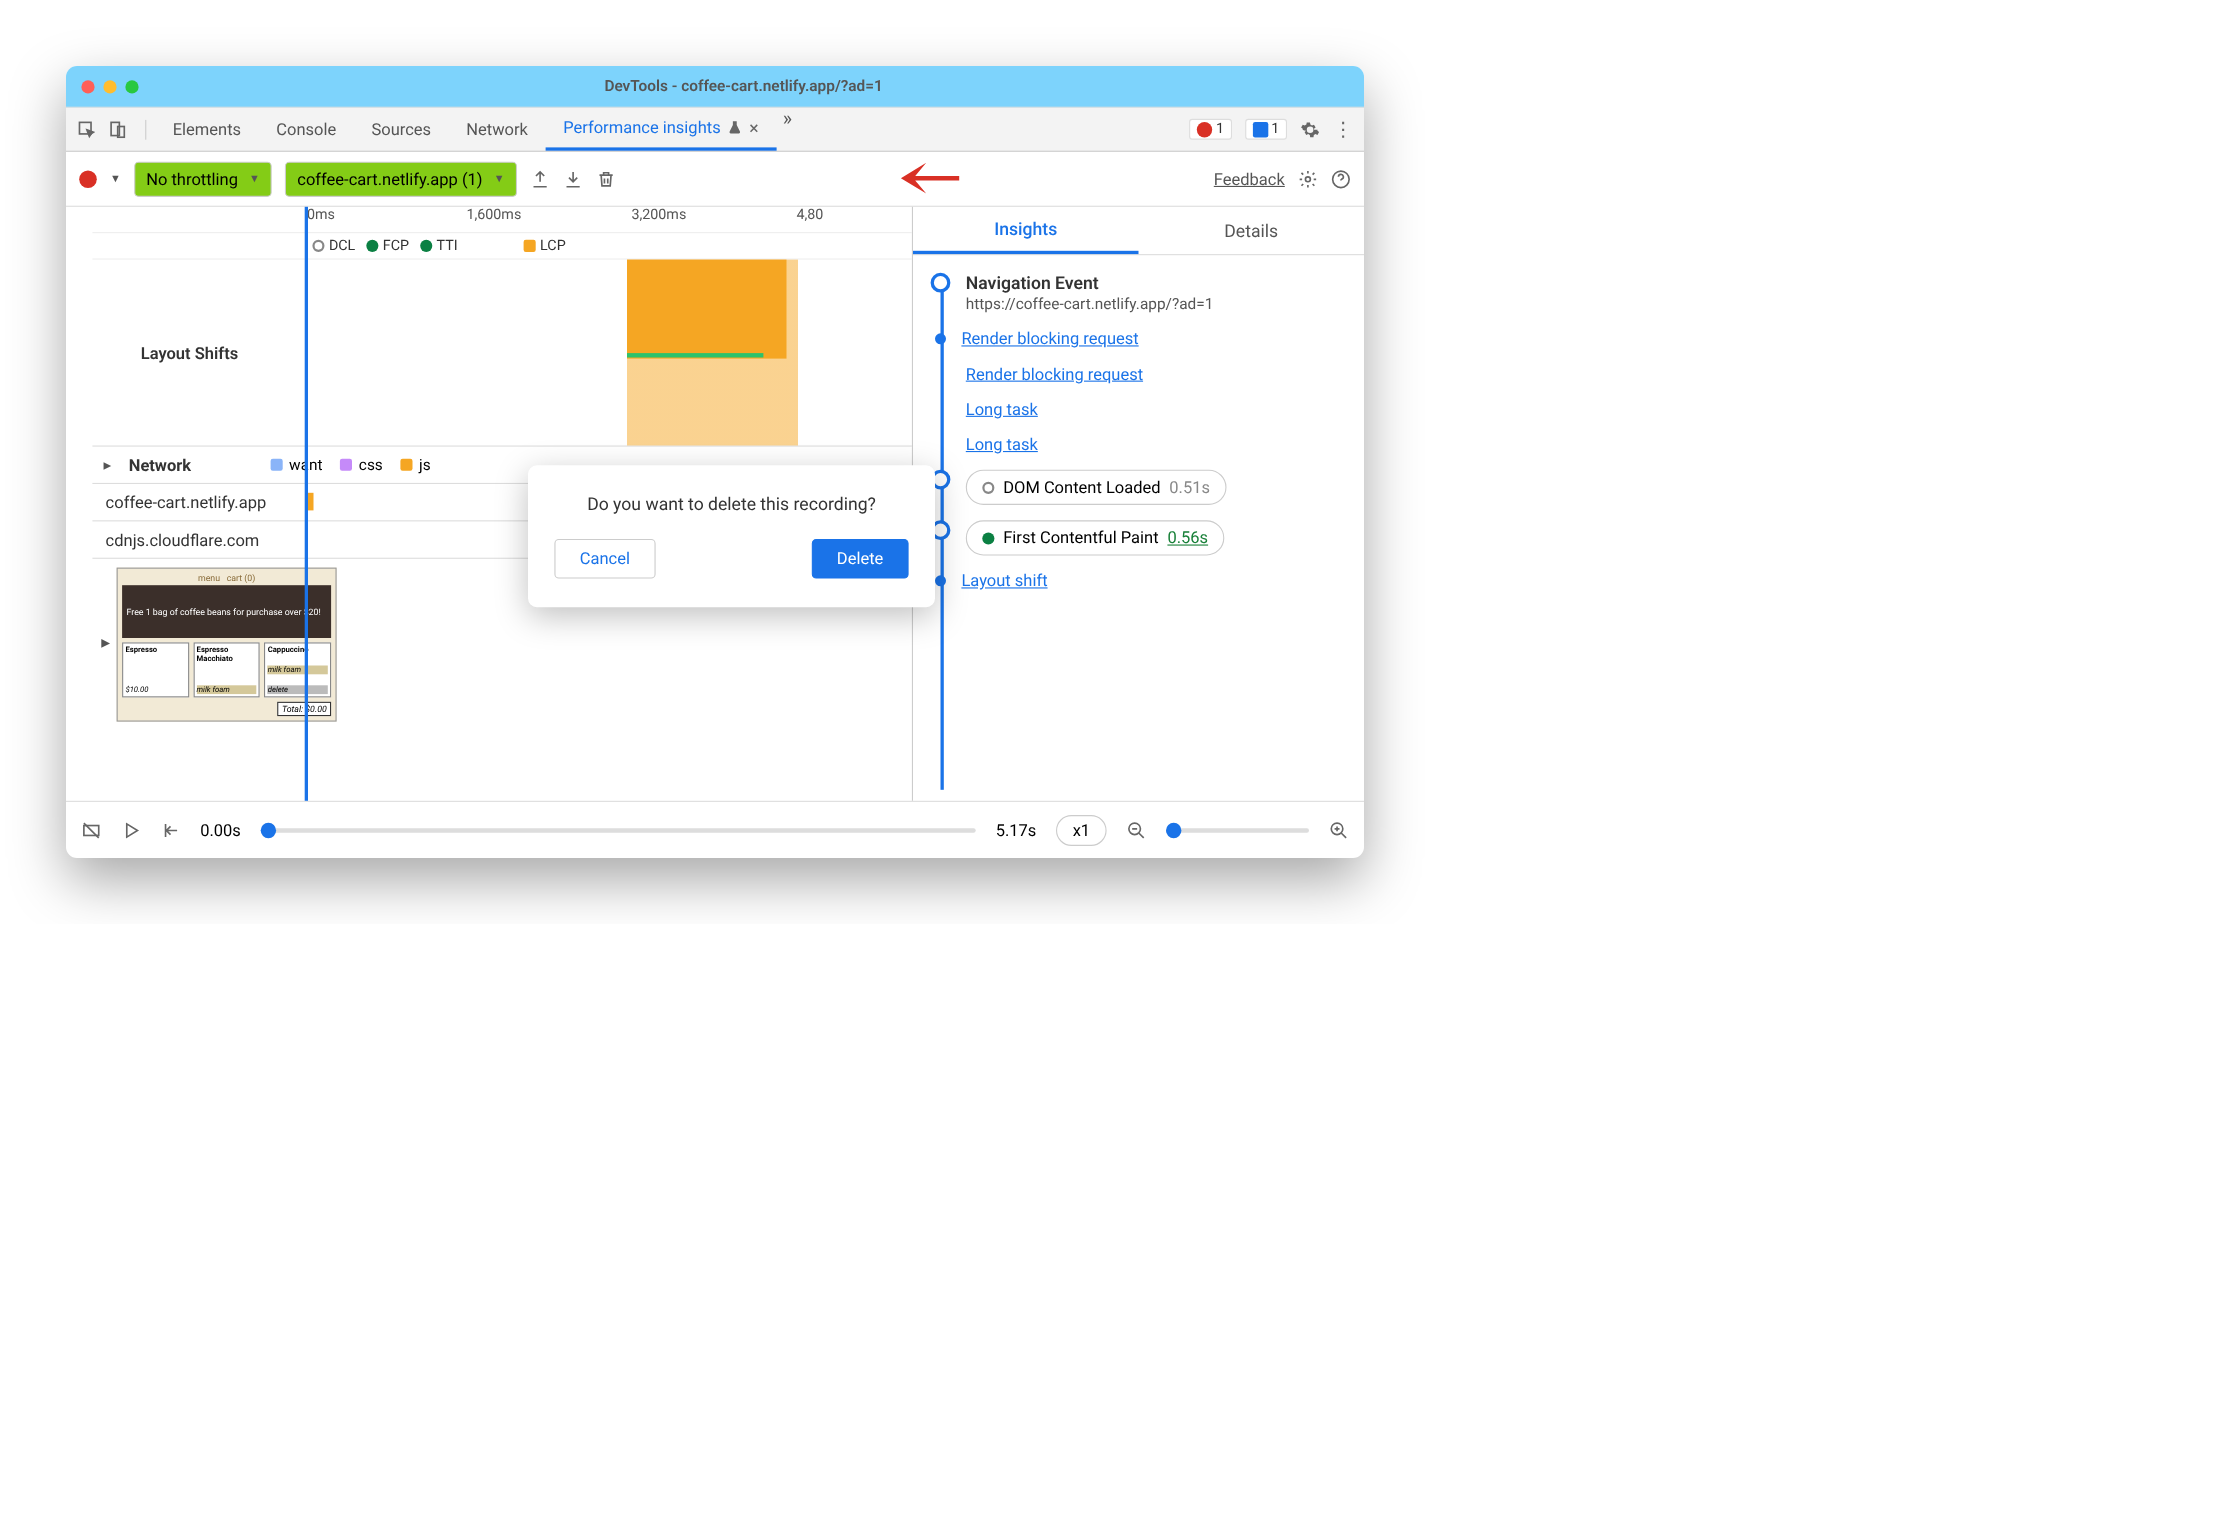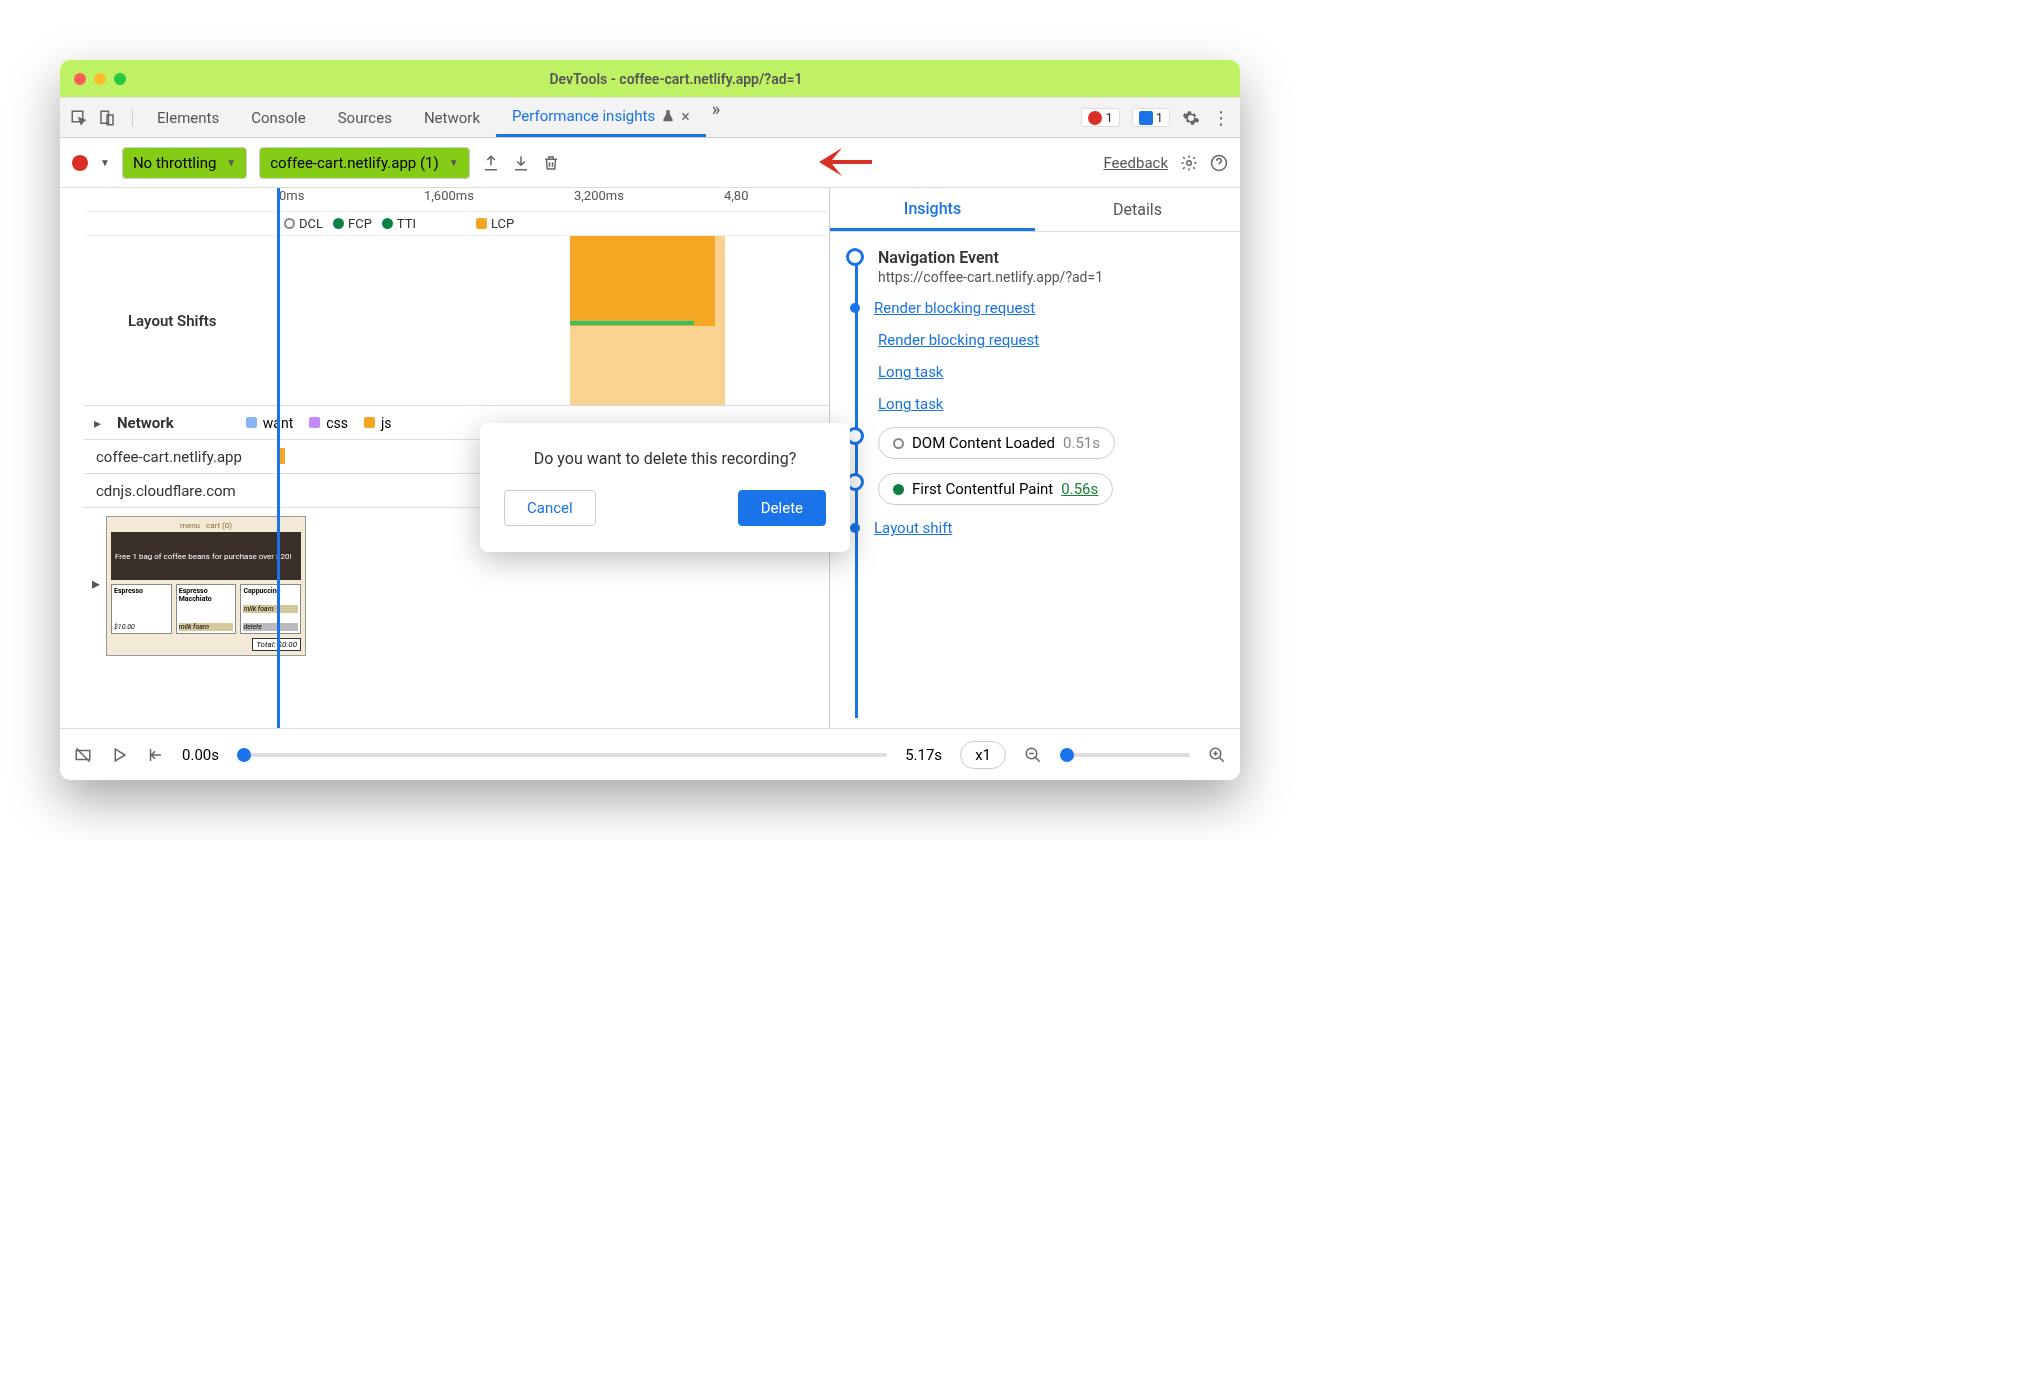--- a/index.html
+++ b/index.html
@@ -1,18 +1,18 @@
 <!DOCTYPE html>
 <html><head>
 <meta charset="utf-8">
 <style>
 * { margin: 0; padding: 0; box-sizing: border-box; font-family: -apple-system, BlinkMacSystemFont, "Segoe UI", Roboto, sans-serif; }
 body { background: #fff; padding: 60px; }
 .window { width: 1180px; background: #fff; border-radius: 10px; box-shadow: 0 20px 50px rgba(0,0,0,0.35); overflow: hidden; position: relative; }
-.titlebar { height: 38px; background: #bef264; display: flex; align-items: center; padding: 0 14px; border-bottom: 1px solid #ddd; }
+.titlebar { height: 38px; background: #7dd3fc; display: flex; align-items: center; padding: 0 14px; border-bottom: 1px solid #ddd; }
 .traffic { display: flex; gap: 8px; }
 .traffic-dot { width: 12px; height: 12px; border-radius: 50%; }
 .tlr { background: #ff5f57; } .tly { background: #ffbd2e; } .tlg { background: #28c840; }
 .title-text { flex: 1; text-align: center; font-weight: 600; color: #555; font-size: 14px; }
 
 .tabbar { height: 40px; background: #f3f3f3; display: flex; align-items: center; padding: 0 10px; border-bottom: 1px solid #ccc; }
 .tabbar-left { display: flex; align-items: center; gap: 10px; padding-right: 16px; border-right: 1px solid #ccc; margin-right: 8px; }
 .tabs { display: flex; flex: 1; height: 100%; }
 .tab { padding: 0 16px; display: flex; align-items: center; color: #555; font-size: 15px; gap: 6px; cursor: pointer; height: 100%; }
 .tab.active { color: #1a73e8; border-bottom: 3px solid #1a73e8; }

